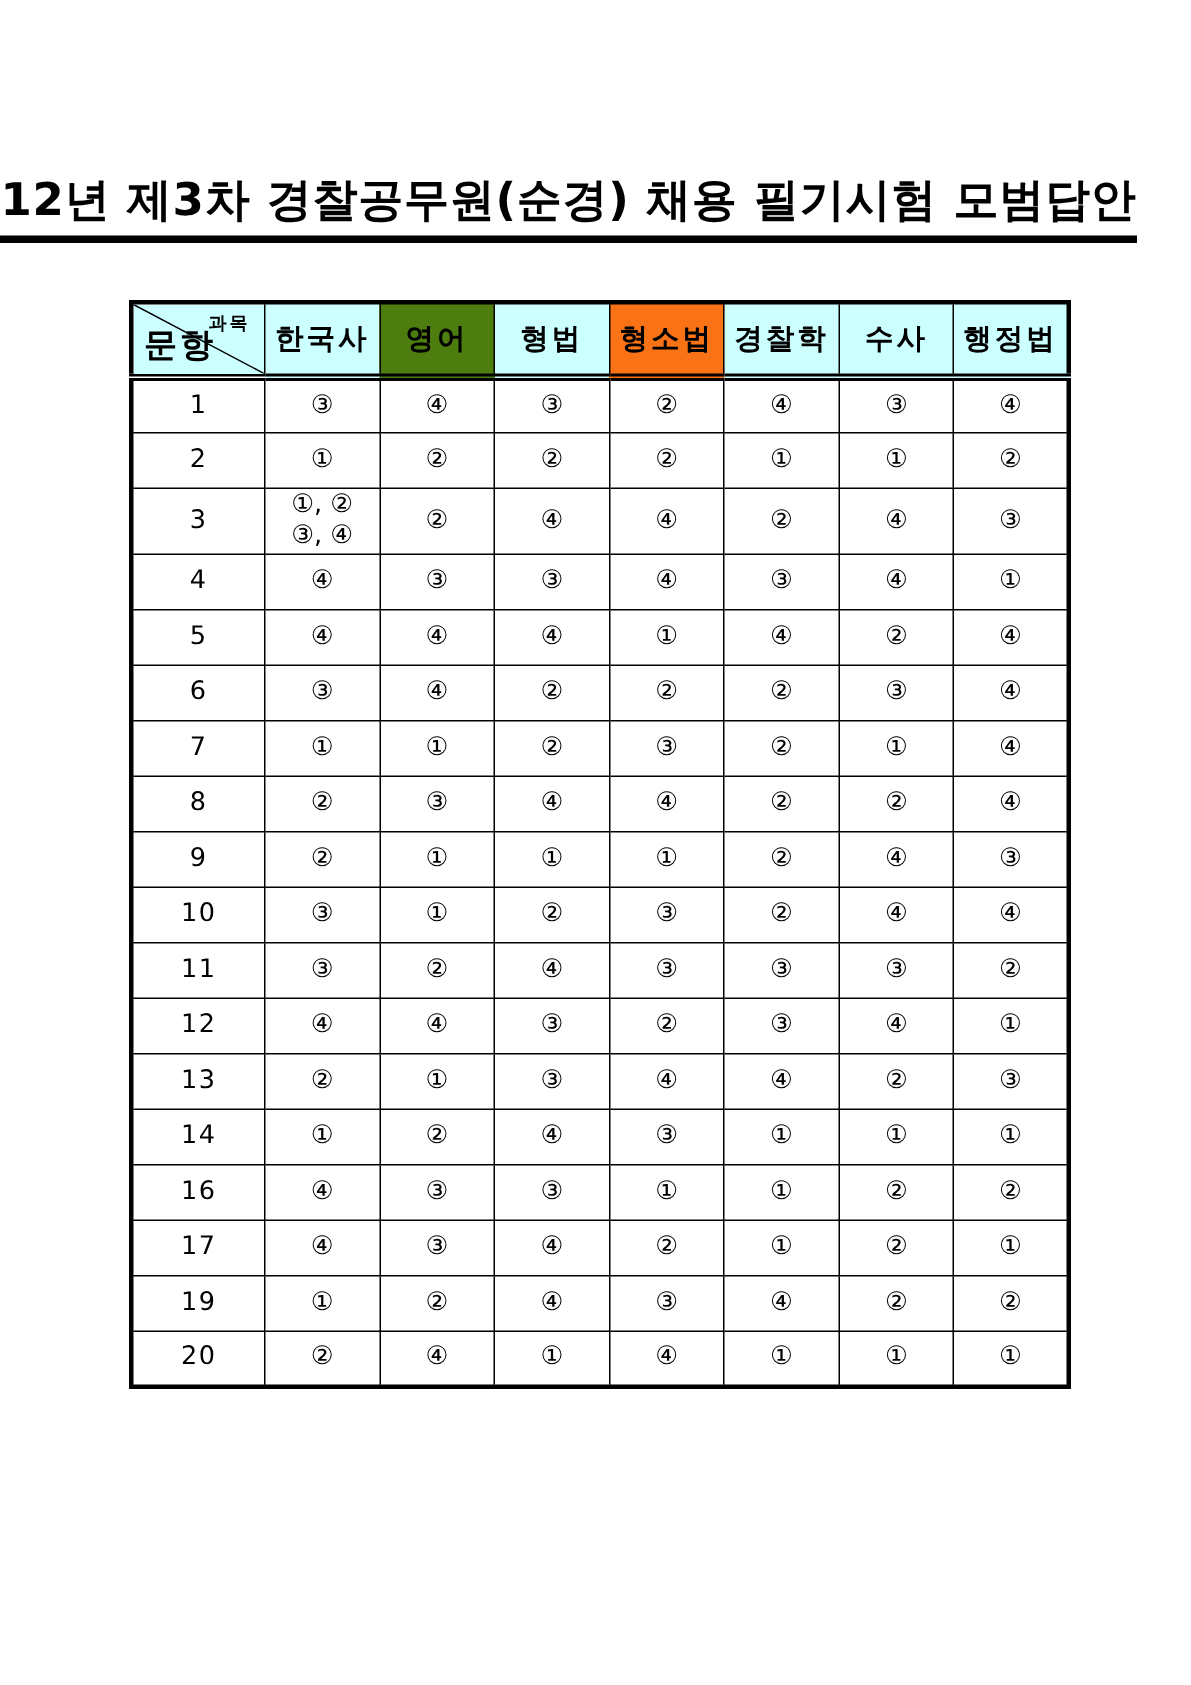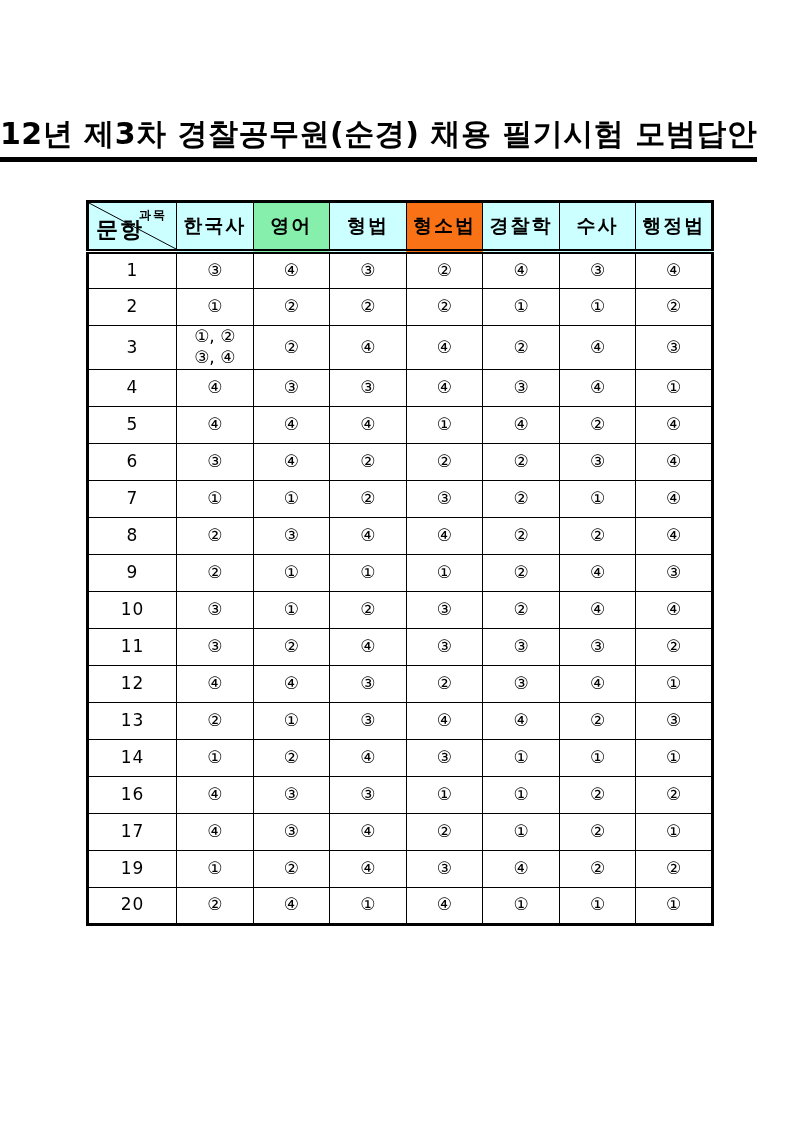--- a/index.html
+++ b/index.html
@@ -15,20 +15,21 @@
     margin: 0 auto;
     background: #ffffff;
     overflow: hidden;
   }
   
   .title-wrap {
     position: absolute;
     top: 114px;
     left: 0;
     width: 758px;
+    text-align: center;
   }
   .title-block { display: inline-block; }
   .title-text {
     font-size: 30px;
     font-weight: bold;
     letter-spacing: 0.5px;
     line-height: 40px;
     white-space: nowrap;
   }
   .title-underline {
@@ -118,21 +119,21 @@
     <thead>
       <tr>
         <th class="corner" style="background: rgb(204, 255, 255);">
           <svg class="diag" viewBox="0 0 100 100" preserveAspectRatio="none">
             <line x1="0" y1="0" x2="100" y2="100" stroke="#000" stroke-width="1" vector-effect="non-scaling-stroke"></line>
           </svg>
           <span class="corner-top">과목</span>
           <span class="corner-bottom">문항</span>
         </th>
         <th style="background: rgb(204, 255, 255);">한국사</th>
-        <th style="background: #86efac;">영어</th>
+        <th style="background: #4d7c0f;">영어</th>
         <th style="background: rgb(204, 255, 255); text-align: center;">형법</th>
         <th style="background: #f97316; margin-left: 36px;">형소법</th>
         <th style="background: rgb(204, 255, 255);">경찰학</th>
         <th style="background: rgb(204, 255, 255);">수사</th>
         <th style="background: rgb(204, 255, 255);">행정법</th>
       </tr>
     </thead>
     <tbody id="answer-body">
         <tr>
           <td class="qnum">1</td>

